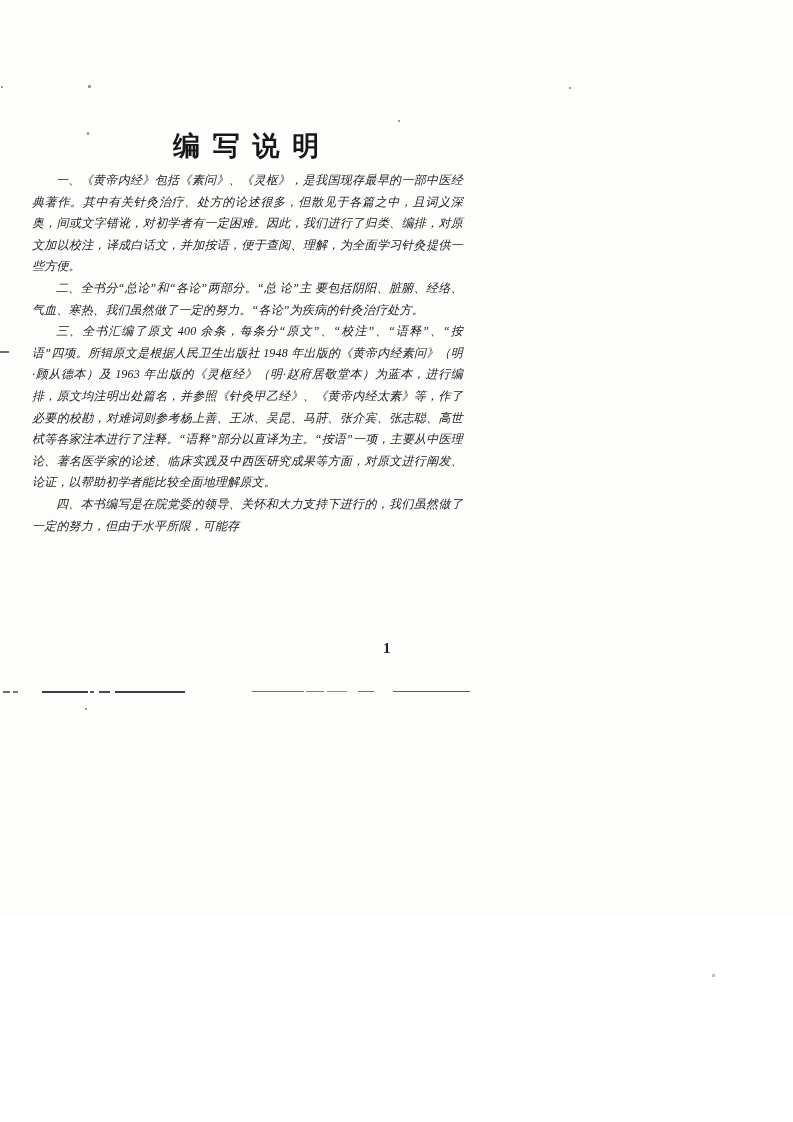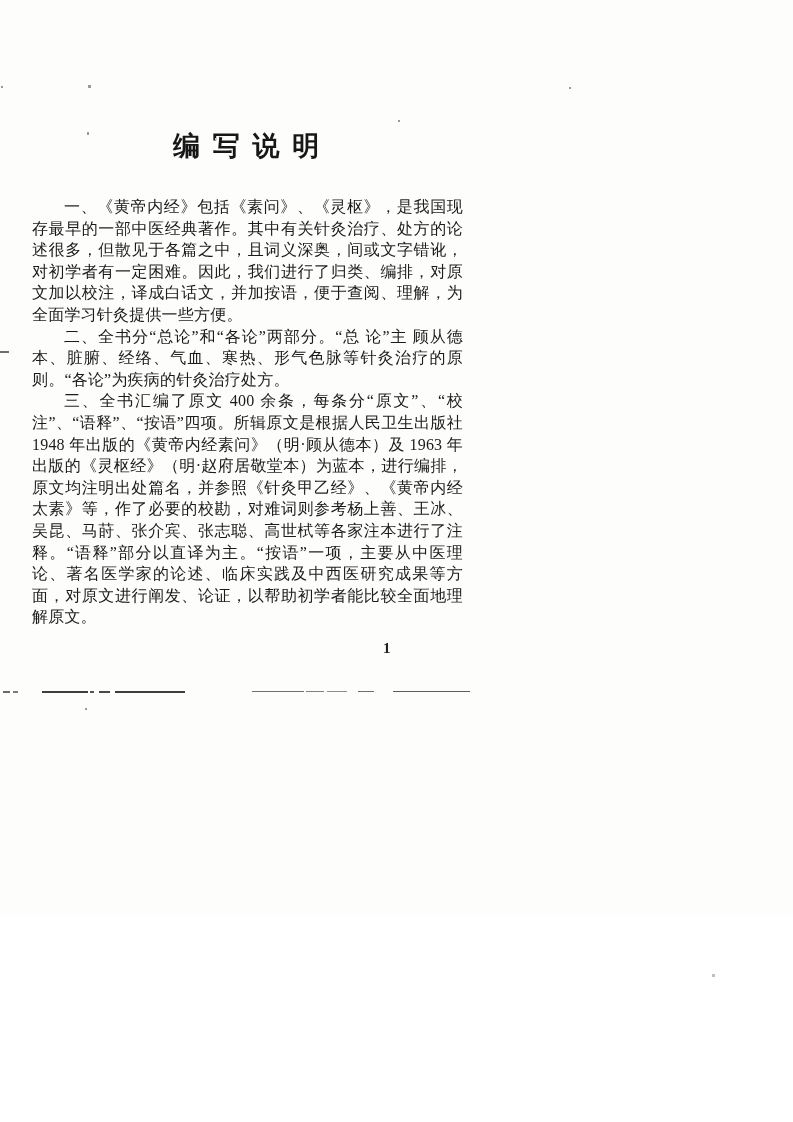--- a/index.html
+++ b/index.html
@@ -21,27 +21,28 @@
     margin: 0;
     text-align: center;
     font-size: 27px;
     font-weight: bold;
     color: #171717;
     letter-spacing: 3px;
     white-space: pre;
   }
   .body-text {
     position: absolute;
-    left: 32px; top: 196px;
+    left: 32px; top: 170px;
     width: 431px;
     color: #1b1b1b;
-    font-size: 16px;
+    font-size: 12px;
     line-height: 21.6px;
     text-align: justify;
     text-justify: inter-character;
+    font-style: italic;
   }
   .body-text p {
     margin: 0;
     text-indent: 2em;
     letter-spacing: 0.2px;
   }
   .page-number {
     position: absolute;
     left: 383px; top: 640px;
     font-size: 15px;
@@ -60,22 +61,23 @@
 </style>
 </head>
 <body>
 
 <div class="page">
 
   <h1 class="title">编 写 说 明</h1>
 
   <div class="body-text">
     <p>一、《黄帝内经》包括《素问》、《灵枢》，是我国现存最早的一部中医经典著作。其中有关针灸治疗、处方的论述很多，但散见于各篇之中，且词义深奥，间或文字错讹，对初学者有一定困难。因此，我们进行了归类、编排，对原文加以校注，译成白话文，并加按语，便于查阅、理解，为全面学习针灸提供一些方便。</p>
-    <p>二、全书分“总论”和“各论”两部分。“总 论”主 顾从德本、脏腑、经络、气血、寒热、形气色脉等针灸治疗的原则。“各论”为疾病的针灸治疗处方。</p>
+    <p>二、全书分“总论”和“各论”两部分。“总 论”主 要包括阴阳、脏腑、经络、气血、寒热、我们虽然做了一定的努力。“各论”为疾病的针灸治疗处方。</p>
     <p>三、全书汇编了原文 400 余条，每条分“原文”、“校注”、“语释”、“按语”四项。所辑原文是根据人民卫生出版社 1948 年出版的《黄帝内经素问》（明·顾从德本）及 1963 年出版的《灵枢经》（明·赵府居敬堂本）为蓝本，进行编排，原文均注明出处篇名，并参照《针灸甲乙经》、《黄帝内经太素》等，作了必要的校勘，对难词则参考杨上善、王冰、吴昆、马莳、张介宾、张志聪、高世栻等各家注本进行了注释。“语释”部分以直译为主。“按语”一项，主要从中医理论、著名医学家的论述、临床实践及中西医研究成果等方面，对原文进行阐发、论证，以帮助初学者能比较全面地理解原文。</p>
+    <p>四、本书编写是在院党委的领导、关怀和大力支持下进行的，我们虽然做了一定的努力，但由于水平所限，可能存</p>
   </div>
 
   <div class="page-number">1</div>
 
   <div>
     <div class="seg" style="left:3px;   width:7px;  background:#6a6a6a;"></div>
     <div class="seg" style="left:13px;  width:5px;  background:#7a7a7a;"></div>
     <div class="seg" style="left:42px;  width:46px; background:#3e3e3e;"></div>
     <div class="seg" style="left:90px;  width:4px;  background:#555;"></div>
     <div class="seg" style="left:99px;  width:11px; background:#4a4a4a;"></div>

